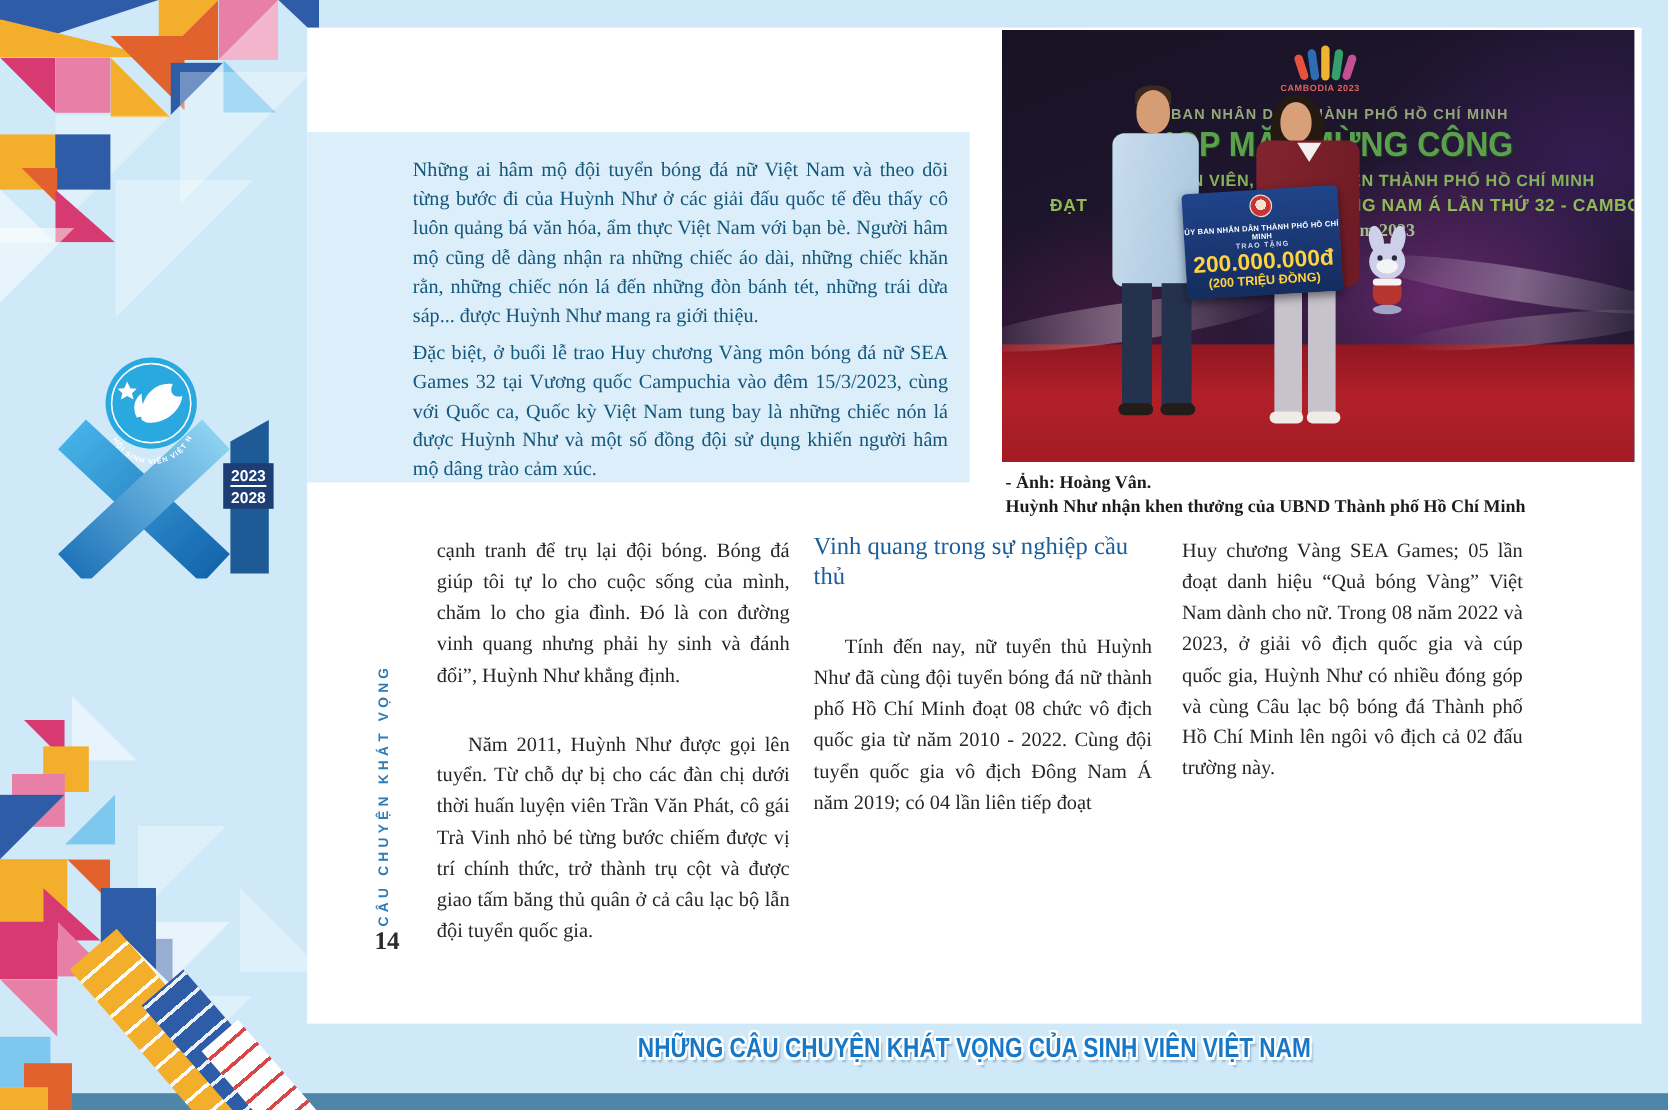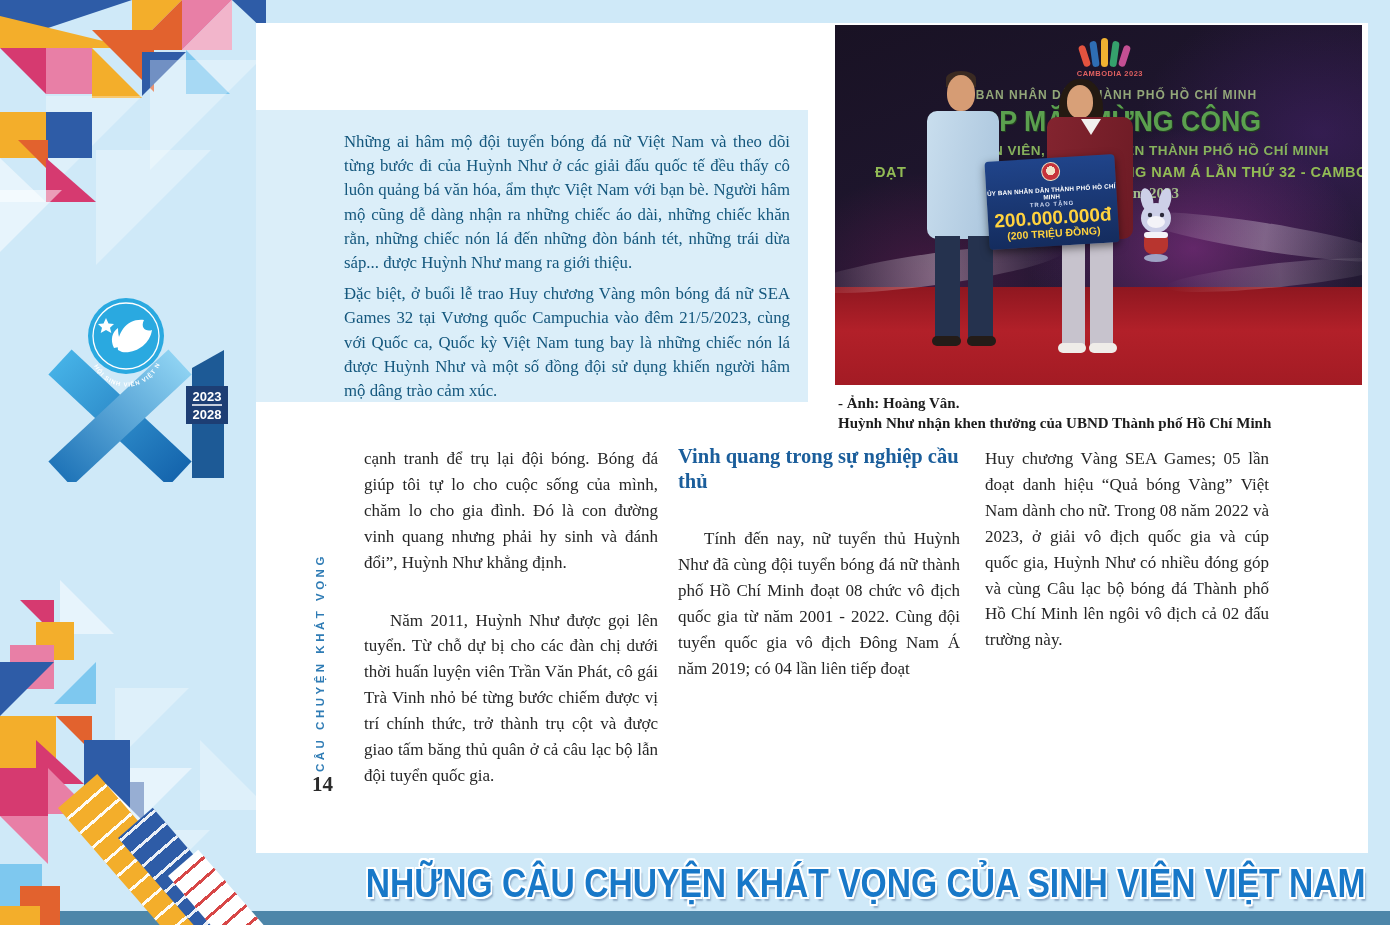--- a/index.html
+++ b/index.html
@@ -27,21 +27,21 @@
          background:linear-gradient(180deg,#8f1720 0%,#b22029 45%,#a31b24 100%);}
   .streak{background:linear-gradient(90deg,rgba(255,255,255,0),rgba(255,255,255,.6),rgba(255,255,255,0));
           border-radius:50%;}
   .green{font-family:"Liberation Sans",sans-serif;font-weight:bold;white-space:nowrap;}
   .bd-org{left:118px;top:63px;width:290px;text-align:center;font-size:12px;letter-spacing:1px;color:#93a779;}
   .bd-title{left:112px;top:80px;width:306px;text-align:center;font-size:29px;color:#5ba04f;
             transform:scaleX(.92);text-shadow:1px 1px 0 #23401f;}
   .bd-sub{top:118px;font-size:13.5px;color:#86b15c;letter-spacing:.5px;}
   .bd-ach{top:139px;font-size:14.5px;color:#92bb55;letter-spacing:.5px;}
   .bd-year{left:282px;top:160px;font-size:15px;color:#a3bd88;font-weight:bold;}
-  .sg-logo{left:232px;top:6px;width:76px;height:58px;text-align:right;}
+  .sg-logo{left:232px;top:6px;width:76px;height:58px;text-align:left;}
   .sg-bars{position:absolute;left:14px;top:6px;width:48px;height:30px;}
   .sg-bars span{position:absolute;width:7px;height:22px;border-radius:4px;bottom:0;}
   .sg-cam{position:absolute;left:0;top:38px;width:76px;font-family:"Liberation Sans",sans-serif;
           font-weight:bold;font-size:7.5px;color:#e06060;letter-spacing:.5px;}
   
   .man-shirt{left:92px;top:86px;width:72px;height:128px;border-radius:10px;
              background:linear-gradient(100deg,#c9deee,#a9c4dc);}
   .man-head{left:112px;top:50px;width:28px;height:36px;border-radius:50% 50% 45% 45%;background:#d69c74;}
   .man-hair{left:111px;top:46px;width:30px;height:16px;border-radius:50% 50% 0 0;background:#3a2a22;}
   .leg{background:#25324e;width:25px;height:102px;top:211px;}
@@ -67,39 +67,39 @@
   .chq-words{font-size:10.5px;font-weight:900;color:#ffd23e;line-height:11px;}
 
   
   .caption{position:absolute;left:838px;top:394px;width:530px;font-weight:bold;font-size:15px;
            line-height:19.5px;color:#1c1c1c;}
 
   
   .col{position:absolute;top:446px;font-size:17px;line-height:25.9px;color:#262626;text-align:justify;}
   .col p{margin:0;}
   .col p.indent{text-indent:26px;margin-top:32px;}
-  .col-heading{font-weight:bold;font-size:20.5px;line-height:25px;color:#1b5e9b;text-align:left;
+  .col-heading{font-weight:normal;font-size:20.5px;line-height:25px;color:#1b5e9b;text-align:left;
                margin:0 0 5px 0;}
   #col1{left:364px;width:294px;}
   #col2{left:678px;width:282px;top:444px;}
   #col3{left:985px;width:284px;}
 
   
   .vlabel{position:absolute;left:314px;top:550px;height:222px;writing-mode:vertical-rl;
           transform:rotate(180deg);font-family:"Liberation Sans",sans-serif;font-weight:bold;
           font-size:11.5px;letter-spacing:3.5px;color:#2f7cb5;white-space:nowrap;}
   .pagenum{position:absolute;left:312px;top:772px;font-size:21px;font-weight:bold;color:#2b2b2b;}
   .logo-wrap{position:absolute;left:30px;top:282px;width:200px;height:200px;}
   .congress-title{position:absolute;left:36px;top:480px;width:190px;text-align:center;
                   font-family:"Liberation Sans",sans-serif;font-weight:900;font-size:30px;
                   color:#1a78c2;letter-spacing:.5px;}
 
   
-  .banner-title{position:absolute;left:256px;top:860px;width:1112px;
-                font-family:"Liberation Sans",sans-serif;font-weight:900;font-size:41px;
+  .banner-title{position:absolute;left:256px;top:860px;width:1112px;text-align:center;
+                font-family:"Liberation Sans",sans-serif;font-weight:900;font-size:23px;
                 color:#1878c8;white-space:nowrap;}
   .banner-title span{display:inline-block;transform:scaleX(.82);
       text-shadow:-2px 0 0 #fff,2px 0 0 #fff,0 -2px 0 #fff,0 2px 0 #fff,
                   -2px -2px 0 #fff,2px 2px 0 #fff,-2px 2px 0 #fff,2px -2px 0 #fff,
                   3px 4px 2px rgba(30,60,110,.35);}
 
   
   .tri{position:absolute;}
   .band{position:absolute;transform-origin:left top;}
   .band-yellow{left:58px;top:808px;width:52px;height:260px;transform:rotate(-41deg);
@@ -168,21 +168,21 @@
       <div class="tri" style="left: 200px; top: 740px; width: 70px; height: 70px; background: rgba(255, 255, 255, 0.32); clip-path: polygon(0px 0px, 0px 100%, 100% 100%);"></div>
     </div>
   <div class="band band-yellow"></div>
   <div class="band band-navy"></div>
   <div class="band band-white"></div>
 
   <div class="white-area"></div>
 
   <div class="intro-box">
     <p>Những ai hâm mộ đội tuyển bóng đá nữ Việt Nam và theo dõi từng bước đi của Huỳnh Như ở các giải đấu quốc tế đều thấy cô luôn quảng bá văn hóa, ẩm thực Việt Nam với bạn bè. Người hâm mộ cũng dễ dàng nhận ra những chiếc áo dài, những chiếc khăn rằn, những chiếc nón lá đến những đòn bánh tét, những trái dừa sáp... được Huỳnh Như mang ra giới thiệu.</p>
-    <p>Đặc biệt, ở buổi lễ trao Huy chương Vàng môn bóng đá nữ SEA Games 32 tại Vương quốc Campuchia vào đêm 21/5/2023, cùng với Quốc ca, Quốc kỳ Việt Nam tung bay là những chiếc nón lá được Huỳnh Như và một số đồng đội sử dụng khiến người hâm mộ dâng trào cảm xúc.</p>
+    <p>Đặc biệt, ở buổi lễ trao Huy chương Vàng môn bóng đá nữ SEA Games 32 tại Vương quốc Campuchia vào đêm 15/3/2023, cùng với Quốc ca, Quốc kỳ Việt Nam tung bay là những chiếc nón lá được Huỳnh Như và một số đồng đội sử dụng khiến người hâm mộ dâng trào cảm xúc.</p>
   </div>
 
   <div class="logo-wrap">
     <svg width="200" height="200" viewBox="0 0 200 200">
       <defs>
         <linearGradient id="g1" x1="0" y1="0" x2="1" y2="1">
           <stop offset="0" stop-color="#45b1e6"></stop>
             <stop offset="1" stop-color="#1565ad"></stop>
         </linearGradient>
         <linearGradient id="g2" x1="1" y1="0" x2="0" y2="1">
@@ -283,21 +283,21 @@
     <div>- Ảnh: Hoàng Vân.</div>
     <div>Huỳnh Như nhận khen thưởng của UBND Thành phố Hồ Chí Minh</div>
   </div>
 
   <div id="col1" class="col">
     <p>cạnh tranh để trụ lại đội bóng. Bóng đá giúp tôi tự lo cho cuộc sống của mình, chăm lo cho gia đình. Đó là con đường vinh quang nhưng phải hy sinh và đánh đổi”, Huỳnh Như khẳng định.</p>
     <p class="indent">Năm 2011, Huỳnh Như được gọi lên tuyển. Từ chỗ dự bị cho các đàn chị dưới thời huấn luyện viên Trần Văn Phát, cô gái Trà Vinh nhỏ bé từng bước chiếm được vị trí chính thức, trở thành trụ cột và được giao tấm băng thủ quân ở cả câu lạc bộ lẫn đội tuyển quốc gia.</p>
   </div>
   <div id="col2" class="col">
     <p class="col-heading">Vinh quang trong sự nghiệp cầu thủ</p>
-    <p class="indent">Tính đến nay, nữ tuyển thủ Huỳnh Như đã cùng đội tuyển bóng đá nữ thành phố Hồ Chí Minh đoạt 08 chức vô địch quốc gia từ năm 2001 - 2022. Cùng đội tuyển quốc gia vô địch Đông Nam Á năm 2019; có 04 lần liên tiếp đoạt</p>
+    <p class="indent">Tính đến nay, nữ tuyển thủ Huỳnh Như đã cùng đội tuyển bóng đá nữ thành phố Hồ Chí Minh đoạt 08 chức vô địch quốc gia từ năm 2010 - 2022. Cùng đội tuyển quốc gia vô địch Đông Nam Á năm 2019; có 04 lần liên tiếp đoạt</p>
   </div>
   <div id="col3" class="col">
     <p>Huy chương Vàng SEA Games; 05 lần đoạt danh hiệu “Quả bóng Vàng” Việt Nam dành cho nữ. Trong 08 năm 2022 và 2023, ở giải vô địch quốc gia và cúp quốc gia, Huỳnh Như có nhiều đóng góp và cùng Câu lạc bộ bóng đá Thành phố Hồ Chí Minh lên ngôi vô địch cả 02 đấu trường này.</p>
   </div>
 
   <div class="vlabel">CÂU CHUYỆN KHÁT VỌNG</div>
   <div class="pagenum">14</div>
 
   <div class="banner-title">
     <span>NHỮNG CÂU CHUYỆN KHÁT VỌNG CỦA SINH VIÊN VIỆT NAM</span>

